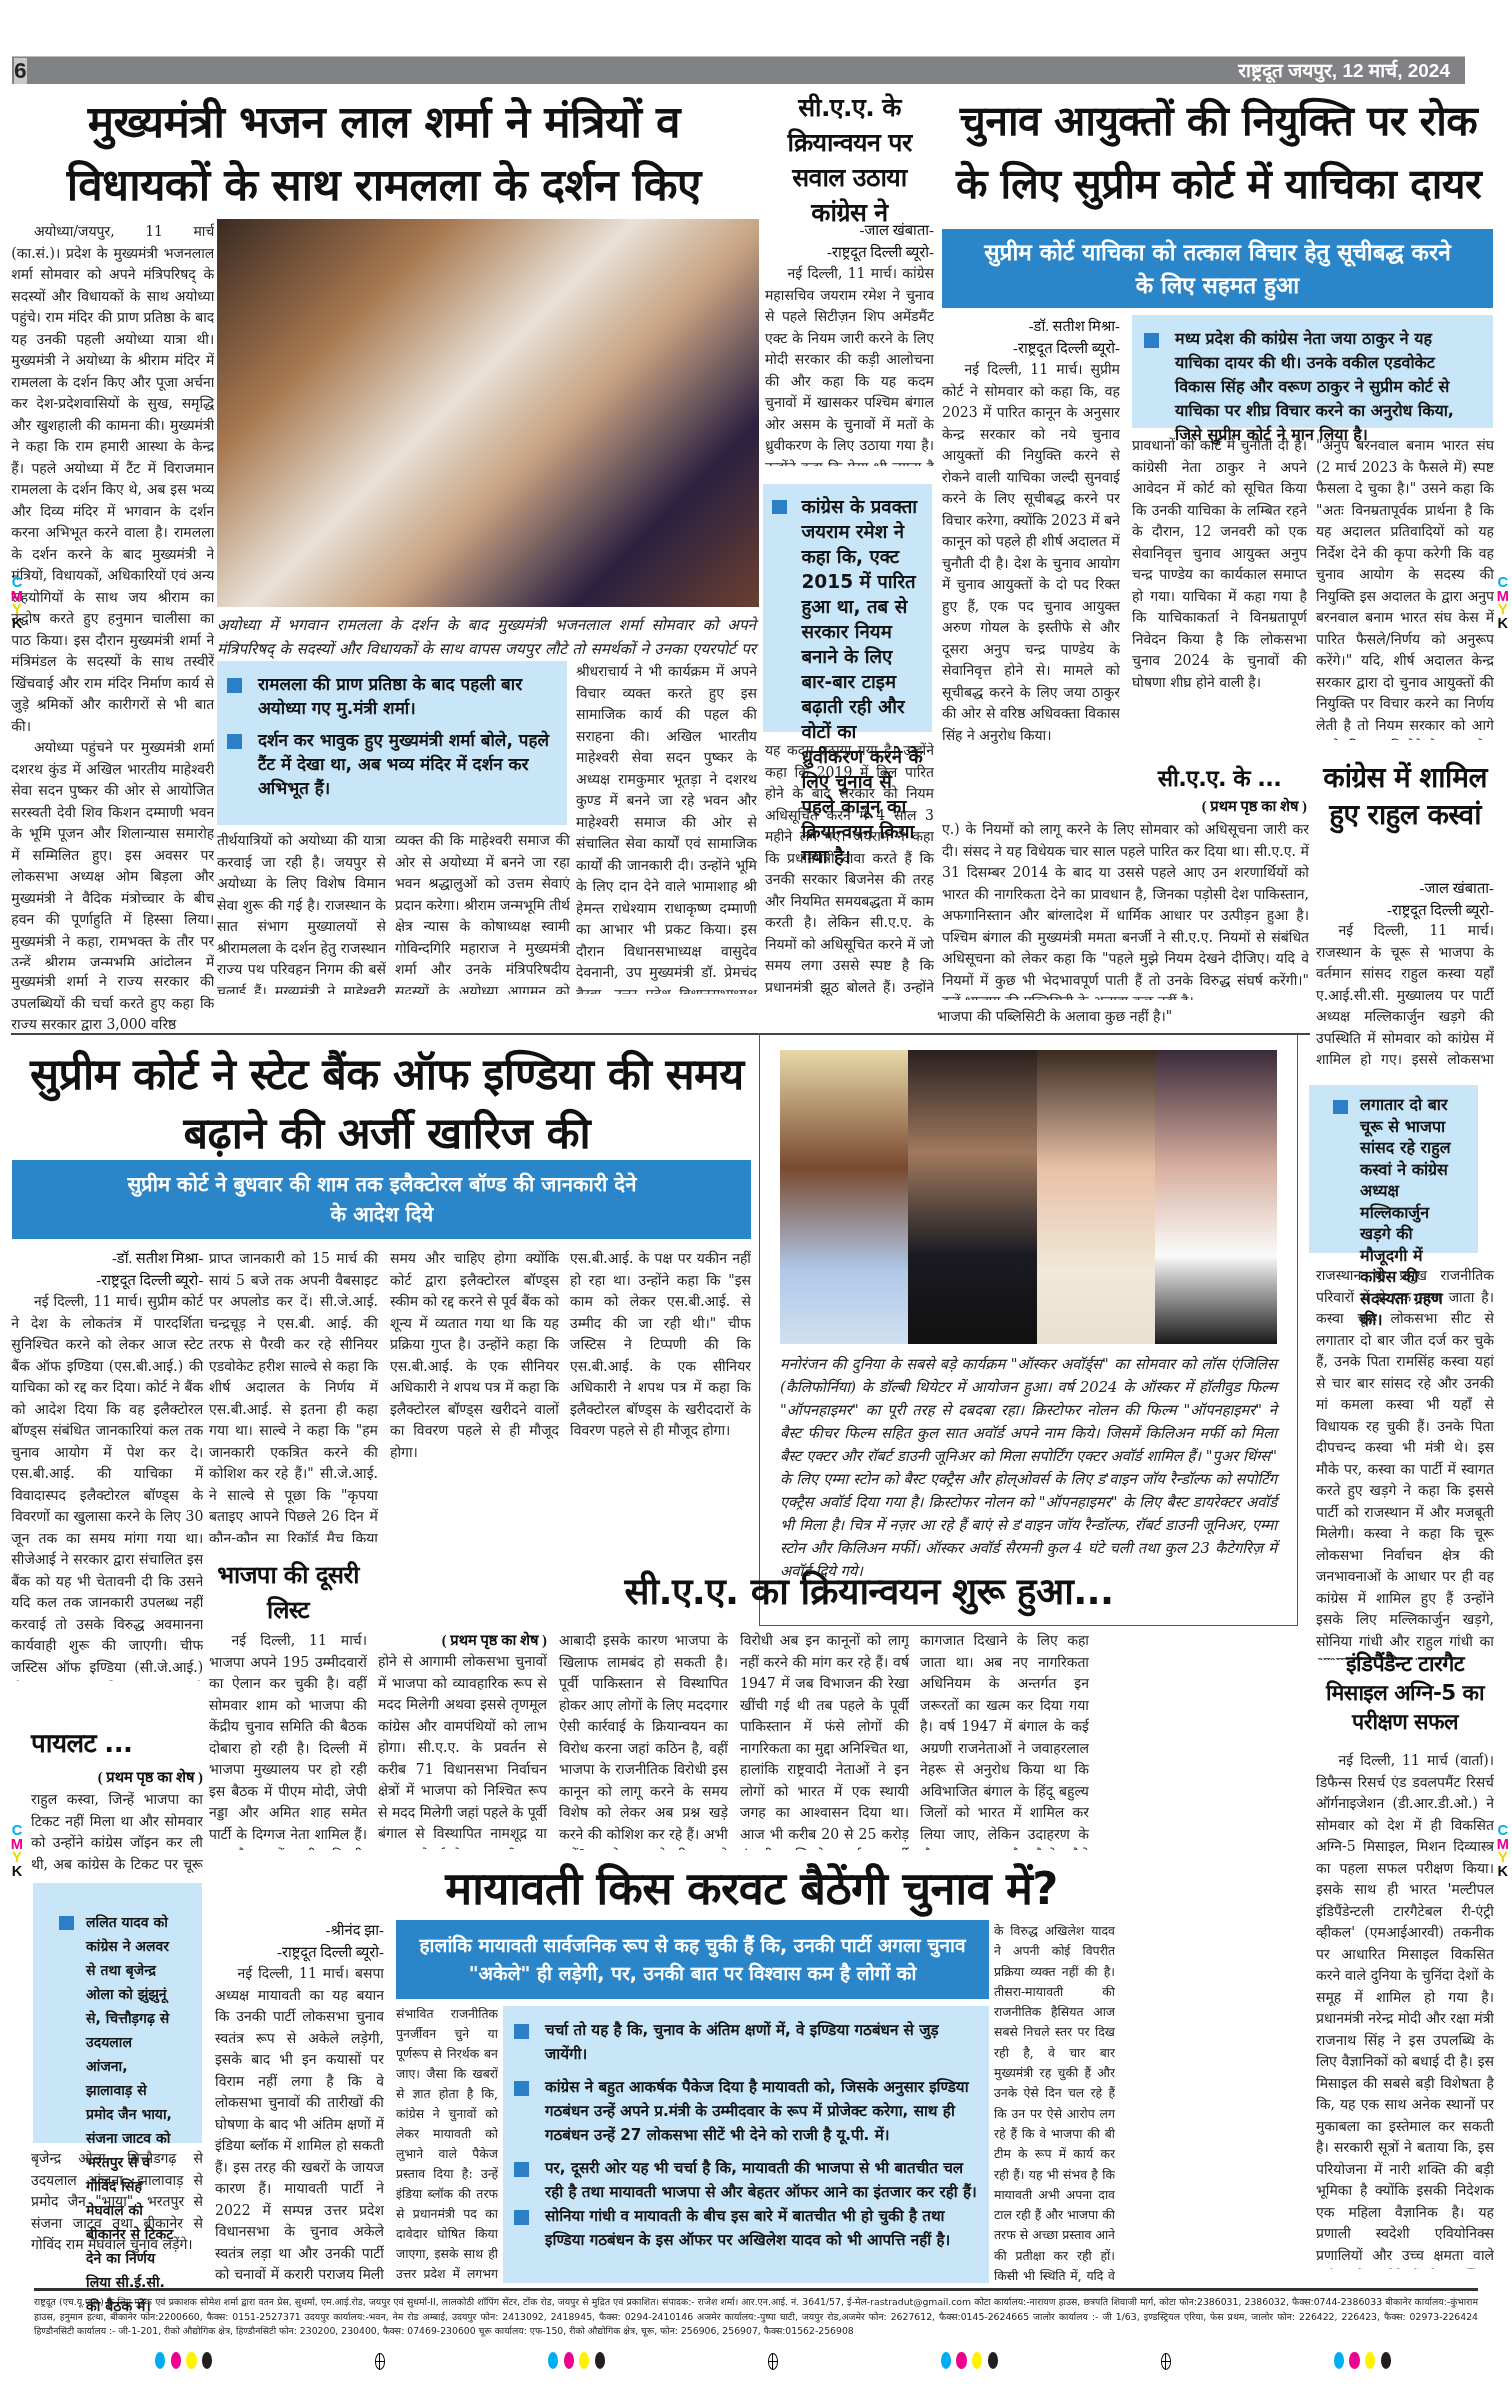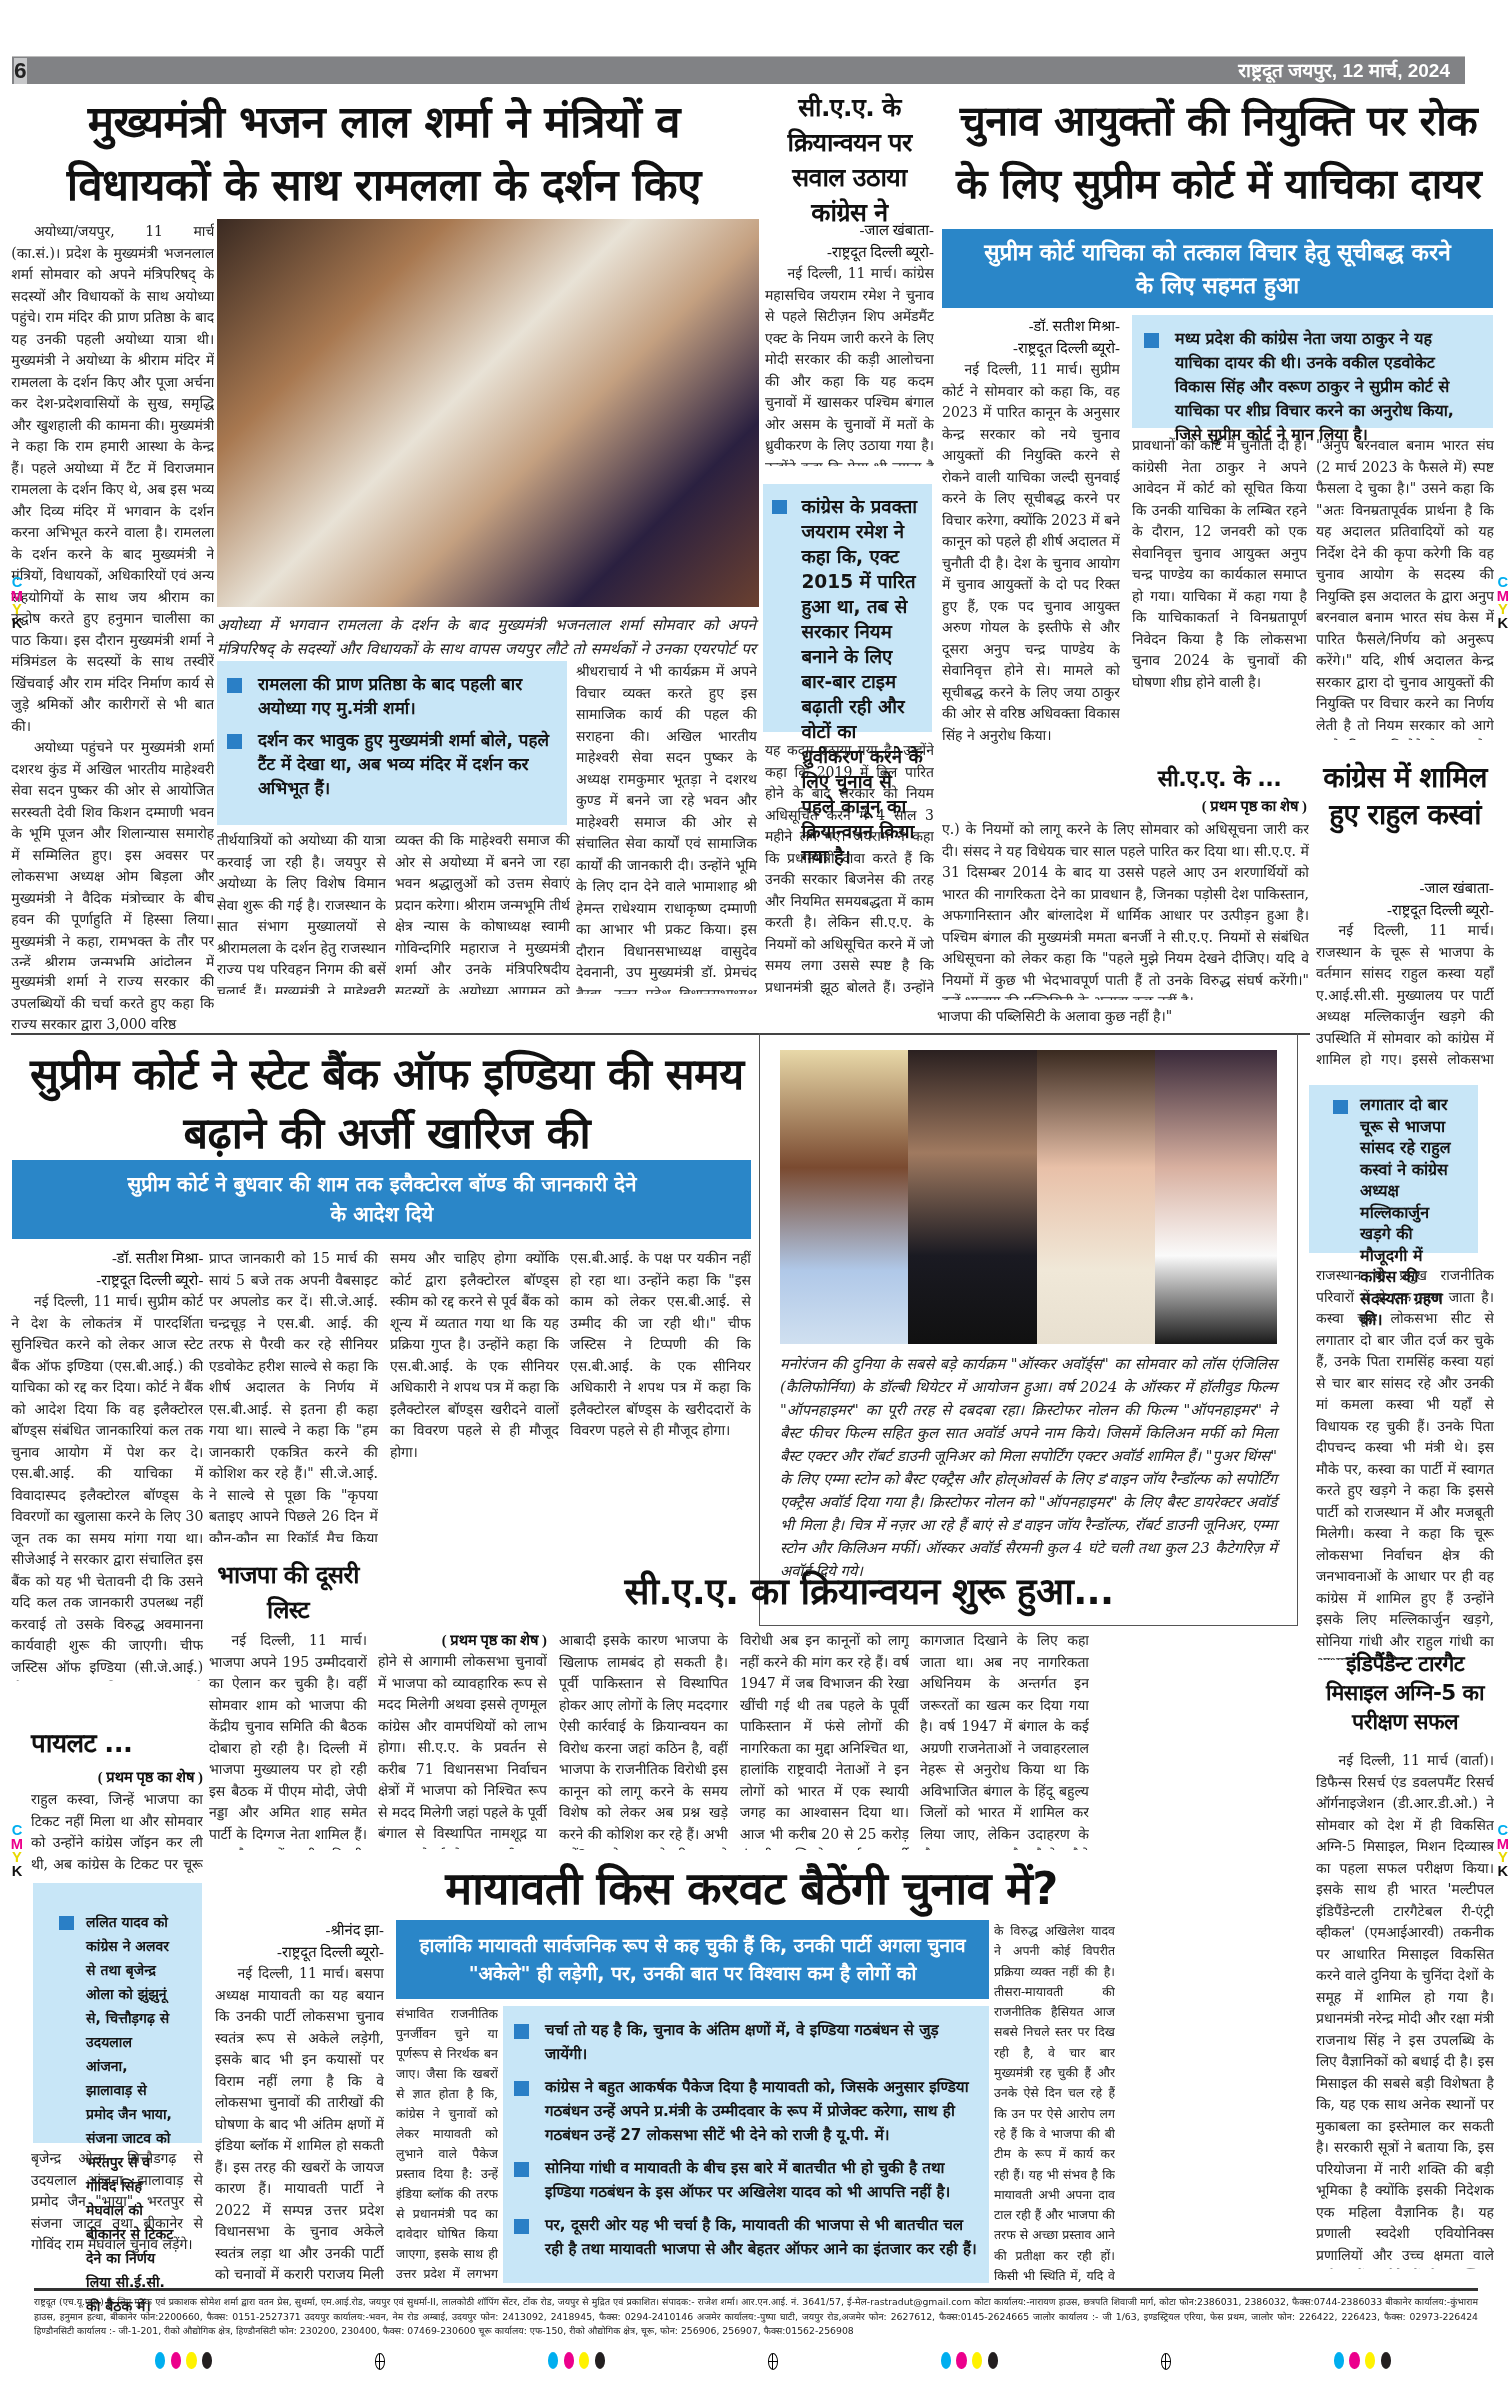--- a/index.html
+++ b/index.html
@@ -166,27 +166,27 @@
 <div class="abs col" style="left:396px;top:2004px;width:102px;height:274px;font-size:12.4px;line-height:20px">संभावित राजनीतिक पुनर्जीवन चुने या पूर्णरूप से निरर्थक बन जाए। जैसा कि खबरों से ज्ञात होता है कि, कांग्रेस ने चुनावों को लेकर मायावती को लुभाने वाले पैकेज प्रस्ताव दिया है: उन्हें इंडिया ब्लॉक की तरफ से प्रधानमंत्री पद का दावेदार घोषित किया जाएगा, इसके साथ ही उत्तर प्रदेश में लगभग 27 लोकसभा की सीटें उनकी पार्टी के लिए आवंटित की जाएंगी। चल रही खबरों के अनुसार, इस मामले पर सोनिया गांधी व मायावती के बीच में बातचीत हो चुकी है।</div>
 <div class="abs hbox" style="left:503px;top:2006px;width:486px;height:277px;padding:12.4px 11.3px">
   <div class="hitem" style="font-size:15.2px;line-height:24px;margin-bottom:9px">
       <span class="sq"></span>
       <span>चर्चा तो यह है कि, चुनाव के अंतिम क्षणों में, वे इण्डिया गठबंधन से जुड़ जायेंगी।</span>
     </div>
   <div class="hitem" style="font-size:15.2px;line-height:24px;margin-bottom:9px">
       <span class="sq"></span>
       <span>कांग्रेस ने बहुत आकर्षक पैकेज दिया है मायावती को, जिसके अनुसार इण्डिया गठबंधन उन्हें अपने प्र.मंत्री के उम्मीदवार के रूप में प्रोजेक्ट करेगा, साथ ही गठबंधन उन्हें 27 लोकसभा सीटें भी देने को राजी है यू.पी. में।</span>
     </div>
+  <div class="hitem" style="font-size:15.2px;line-height:24px;margin:0">
+      <span class="sq"></span>
+      <span>पर, दूसरी ओर यह भी चर्चा है कि, मायावती की भाजपा से भी बातचीत चल रही है तथा मायावती भाजपा से और बेहतर ऑफर आने का इंतजार कर रही हैं।</span>
+    </div>
   <div class="hitem" style="font-size:15.2px;line-height:24px;margin-bottom:9px">
       <span class="sq"></span>
       <span>सोनिया गांधी व मायावती के बीच इस बारे में बातचीत भी हो चुकी है तथा इण्डिया गठबंधन के इस ऑफर पर अखिलेश यादव को भी आपत्ति नहीं है।</span>
-    </div>
-  <div class="hitem" style="font-size:15.2px;line-height:24px;margin:0">
-      <span class="sq"></span>
-      <span>पर, दूसरी ओर यह भी चर्चा है कि, मायावती की भाजपा से भी बातचीत चल रही है तथा मायावती भाजपा से और बेहतर ऑफर आने का इंतजार कर रही हैं।</span>
     </div>
 </div>
 <div class="abs col" style="left:994px;top:1921px;width:121px;height:361px;font-size:12.4px;line-height:20.3px">के विरुद्ध अखिलेश यादव ने अपनी कोई विपरीत प्रक्रिया व्यक्त नहीं की है। तीसरा-मायावती की राजनीतिक हैसियत आज सबसे निचले स्तर पर दिख रही है, वे चार बार मुख्यमंत्री रह चुकी हैं और उनके ऐसे दिन चल रहे हैं कि उन पर ऐसे आरोप लग रहे हैं कि वे भाजपा की बी टीम के रूप में कार्य कर रही हैं। यह भी संभव है कि मायावती अभी अपना दाव टाल रही हैं और भाजपा की तरफ से अच्छा प्रस्ताव आने की प्रतीक्षा कर रही हों। किसी भी स्थिति में, यदि वे भाजपा के साथ समझौता करती हैं तो यह एक अनौपचारिक स्तर का होगा। ऐसी स्थिति में मायावती भाजपा के समर्थन से मुख्यमंत्री पद की दावेदारी कर सकती हैं।</div>
 
 <div class="abs rule" style="left:34px;top:2288px;width:1444px;height:2.8px;background:#333"></div>
 <div class="abs" style="left:34px;top:2295px;width:1444px;font-family:'DejaVu Sans',sans-serif;font-size:9.3px;line-height:14.7px;color:#222;text-align:justify">राष्ट्रदूत (एच.यू.एफ.) के लिए मुद्रक एवं प्रकाशक सोमेश शर्मा द्वारा वतन प्रेस, सुधर्मा, एम.आई.रोड, जयपुर एवं सुधर्मा-II, लालकोठी शॉपिंग सेंटर, टोंक रोड, जयपुर से मुद्रित एवं प्रकाशित। संपादक:- राजेश शर्मा। आर.एन.आई. नं. 3641/57, ई-मेल-rastradut@gmail.com कोटा कार्यालय:-नारायण हाउस, छत्रपति शिवाजी मार्ग, कोटा फोन:2386031, 2386032, फैक्स:0744-2386033 बीकानेर कार्यालय:-कुंभाराम हाउस, हनुमान हत्था, बीकानेर फोन:2200660, फैक्स: 0151-2527371 उदयपुर कार्यालय:-भवन, नेम रोड अम्बाई, उदयपुर फोन: 2413092, 2418945, फैक्स: 0294-2410146 अजमेर कार्यालय:-पुष्पा घाटी, जयपुर रोड,अजमेर फोन: 2627612, फैक्स:0145-2624665 जालोर कार्यालय :- जी 1/63, इण्डस्ट्रियल एरिया, फेस प्रथम, जालोर फोन: 226422, 226423, फैक्स: 02973-226424 हिण्डौनसिटी कार्यालय :- जी-1-201, रीको औद्योगिक क्षेत्र, हिण्डौनसिटी फोन: 230200, 230400, फैक्स: 07469-230600 चूरू कार्यालय: एफ-150, रीको औद्योगिक क्षेत्र, चूरू, फोन: 256906, 256907, फैक्स:01562-256908</div>
 <div class="abs" style="left:152px;top:2352px;width:1242px;display:flex;justify-content:space-between;align-items:center">
   <div><span class="reg" style="background:#00aeef"></span><span class="reg" style="background:#ec008c"></span><span class="reg" style="background:#fff200"></span><span class="reg" style="background:#231f20"></span></div>
   <span class="reg" style="border:1.1px solid #000;background:linear-gradient(#000,#000) center/100% 1.1px no-repeat,linear-gradient(#000,#000) center/1.1px 100% no-repeat"></span>
   <div><span class="reg" style="background:#00aeef"></span><span class="reg" style="background:#ec008c"></span><span class="reg" style="background:#fff200"></span><span class="reg" style="background:#231f20"></span></div>

